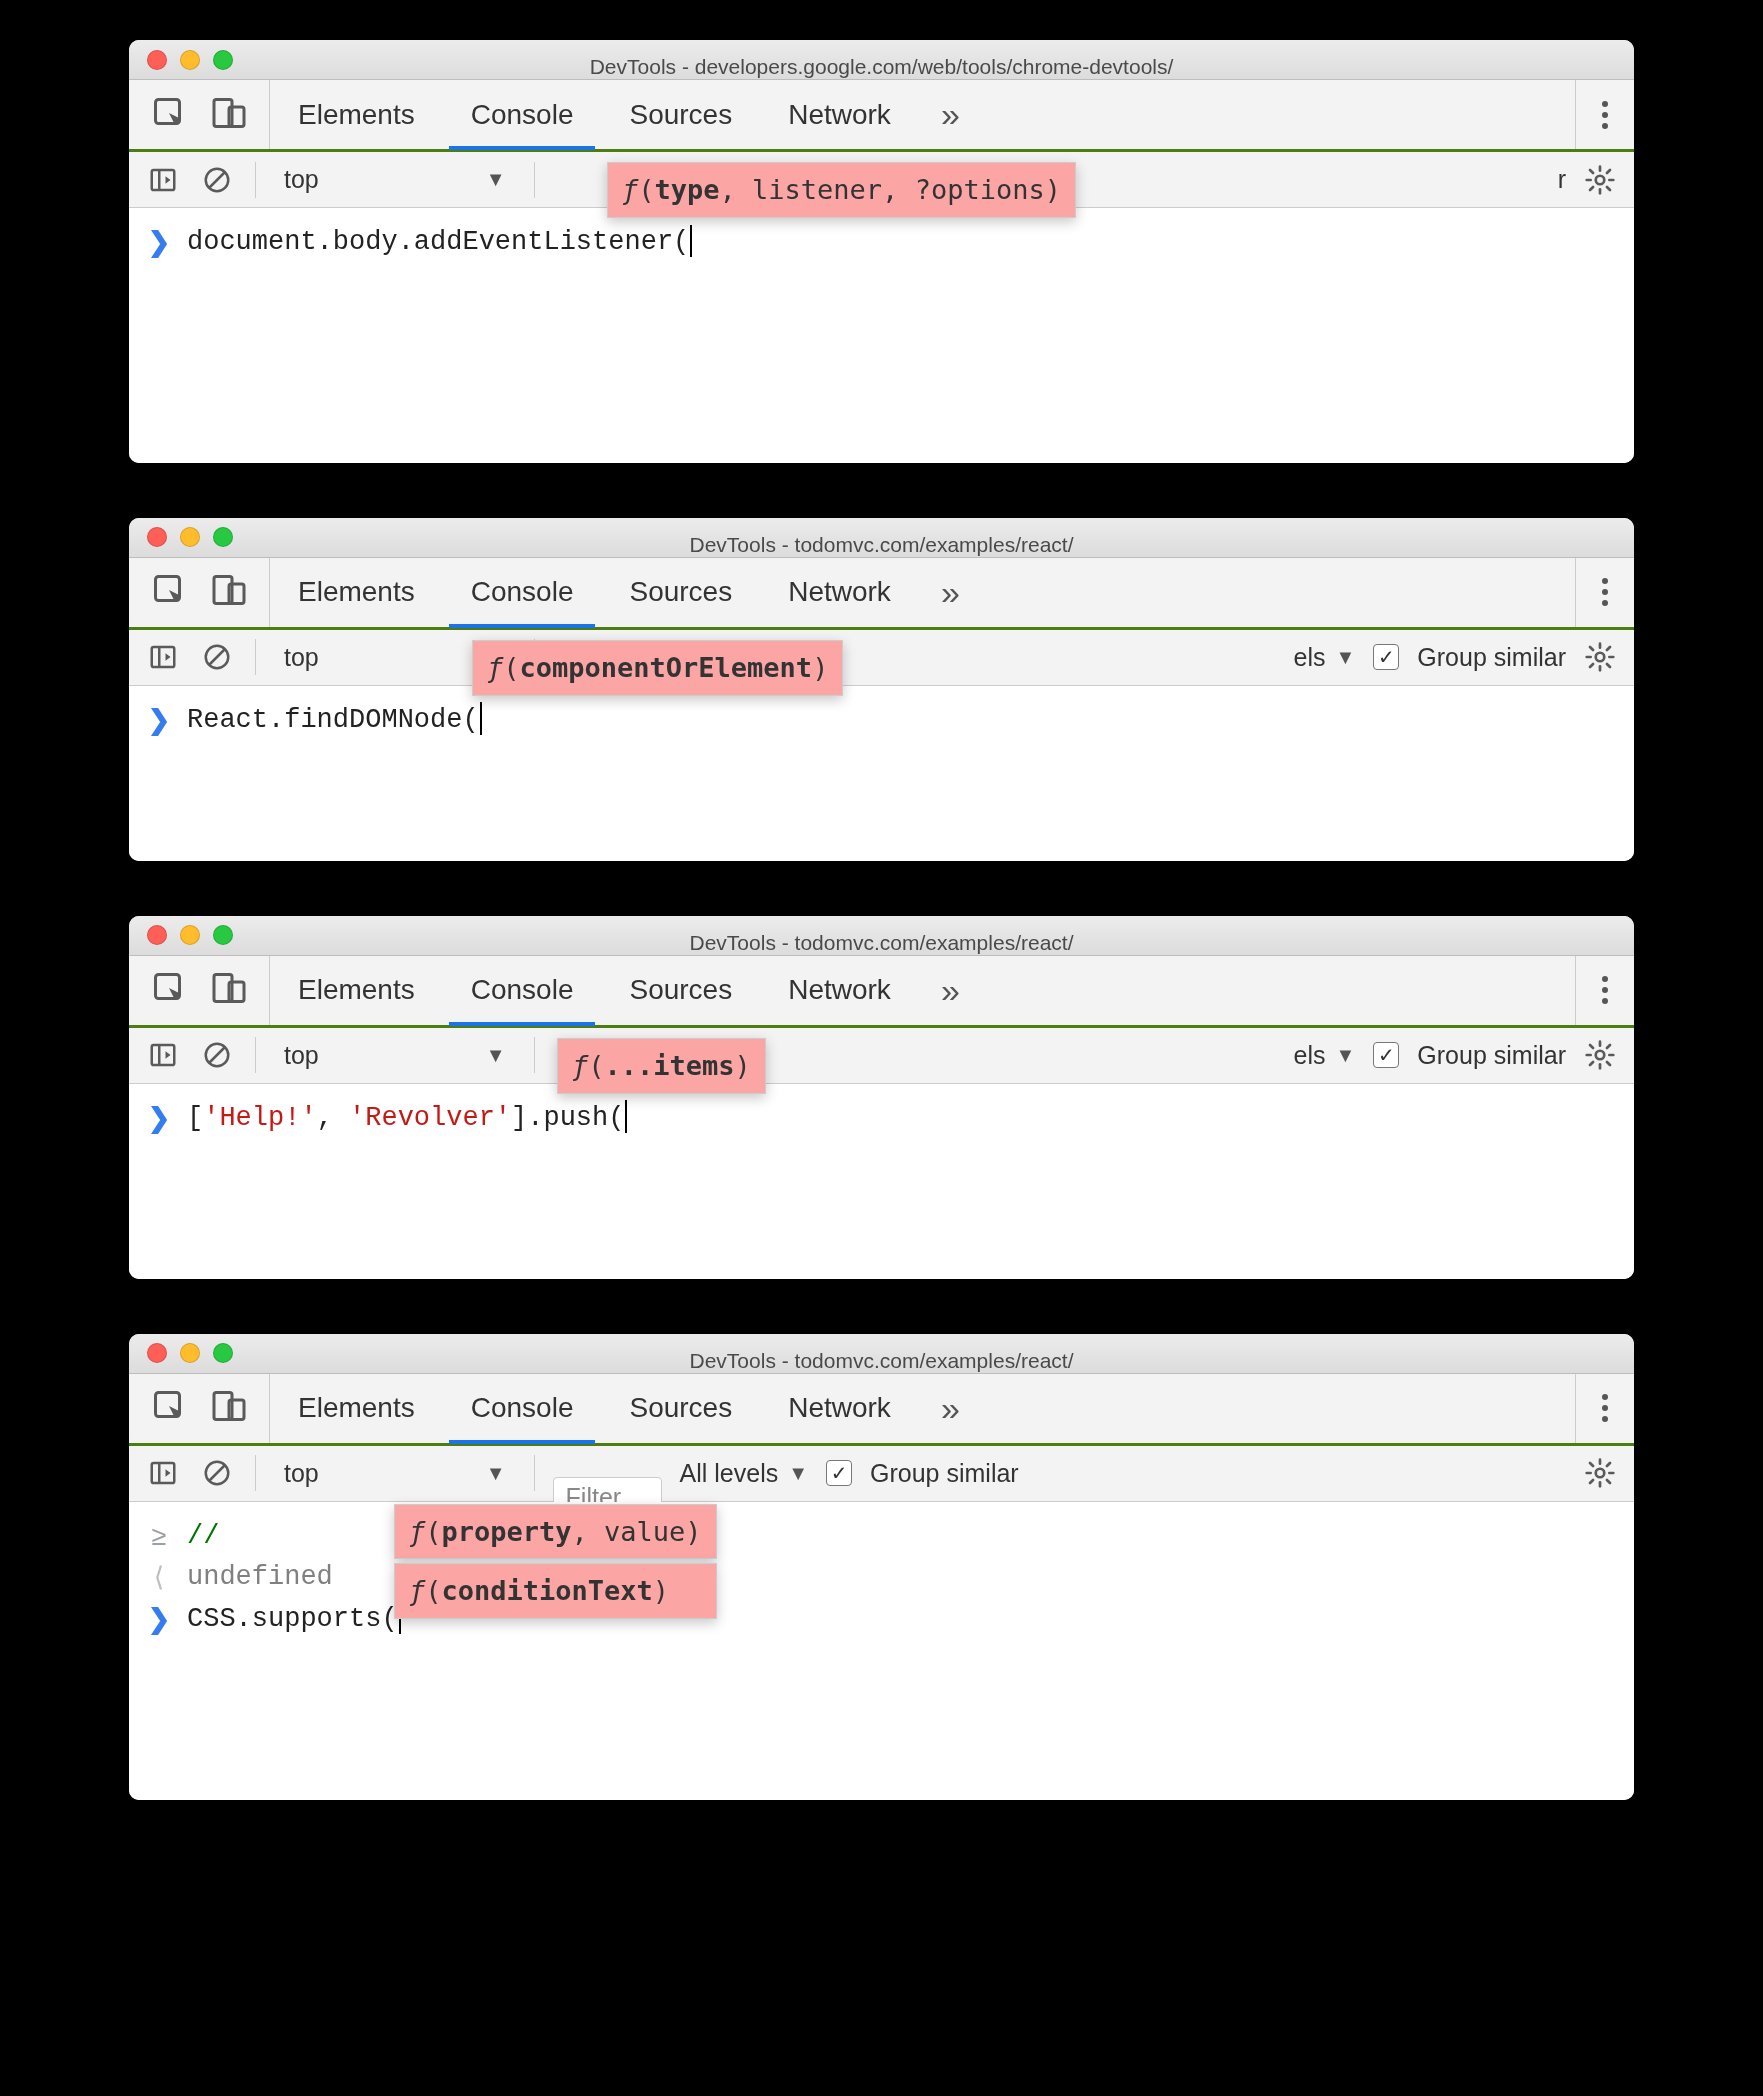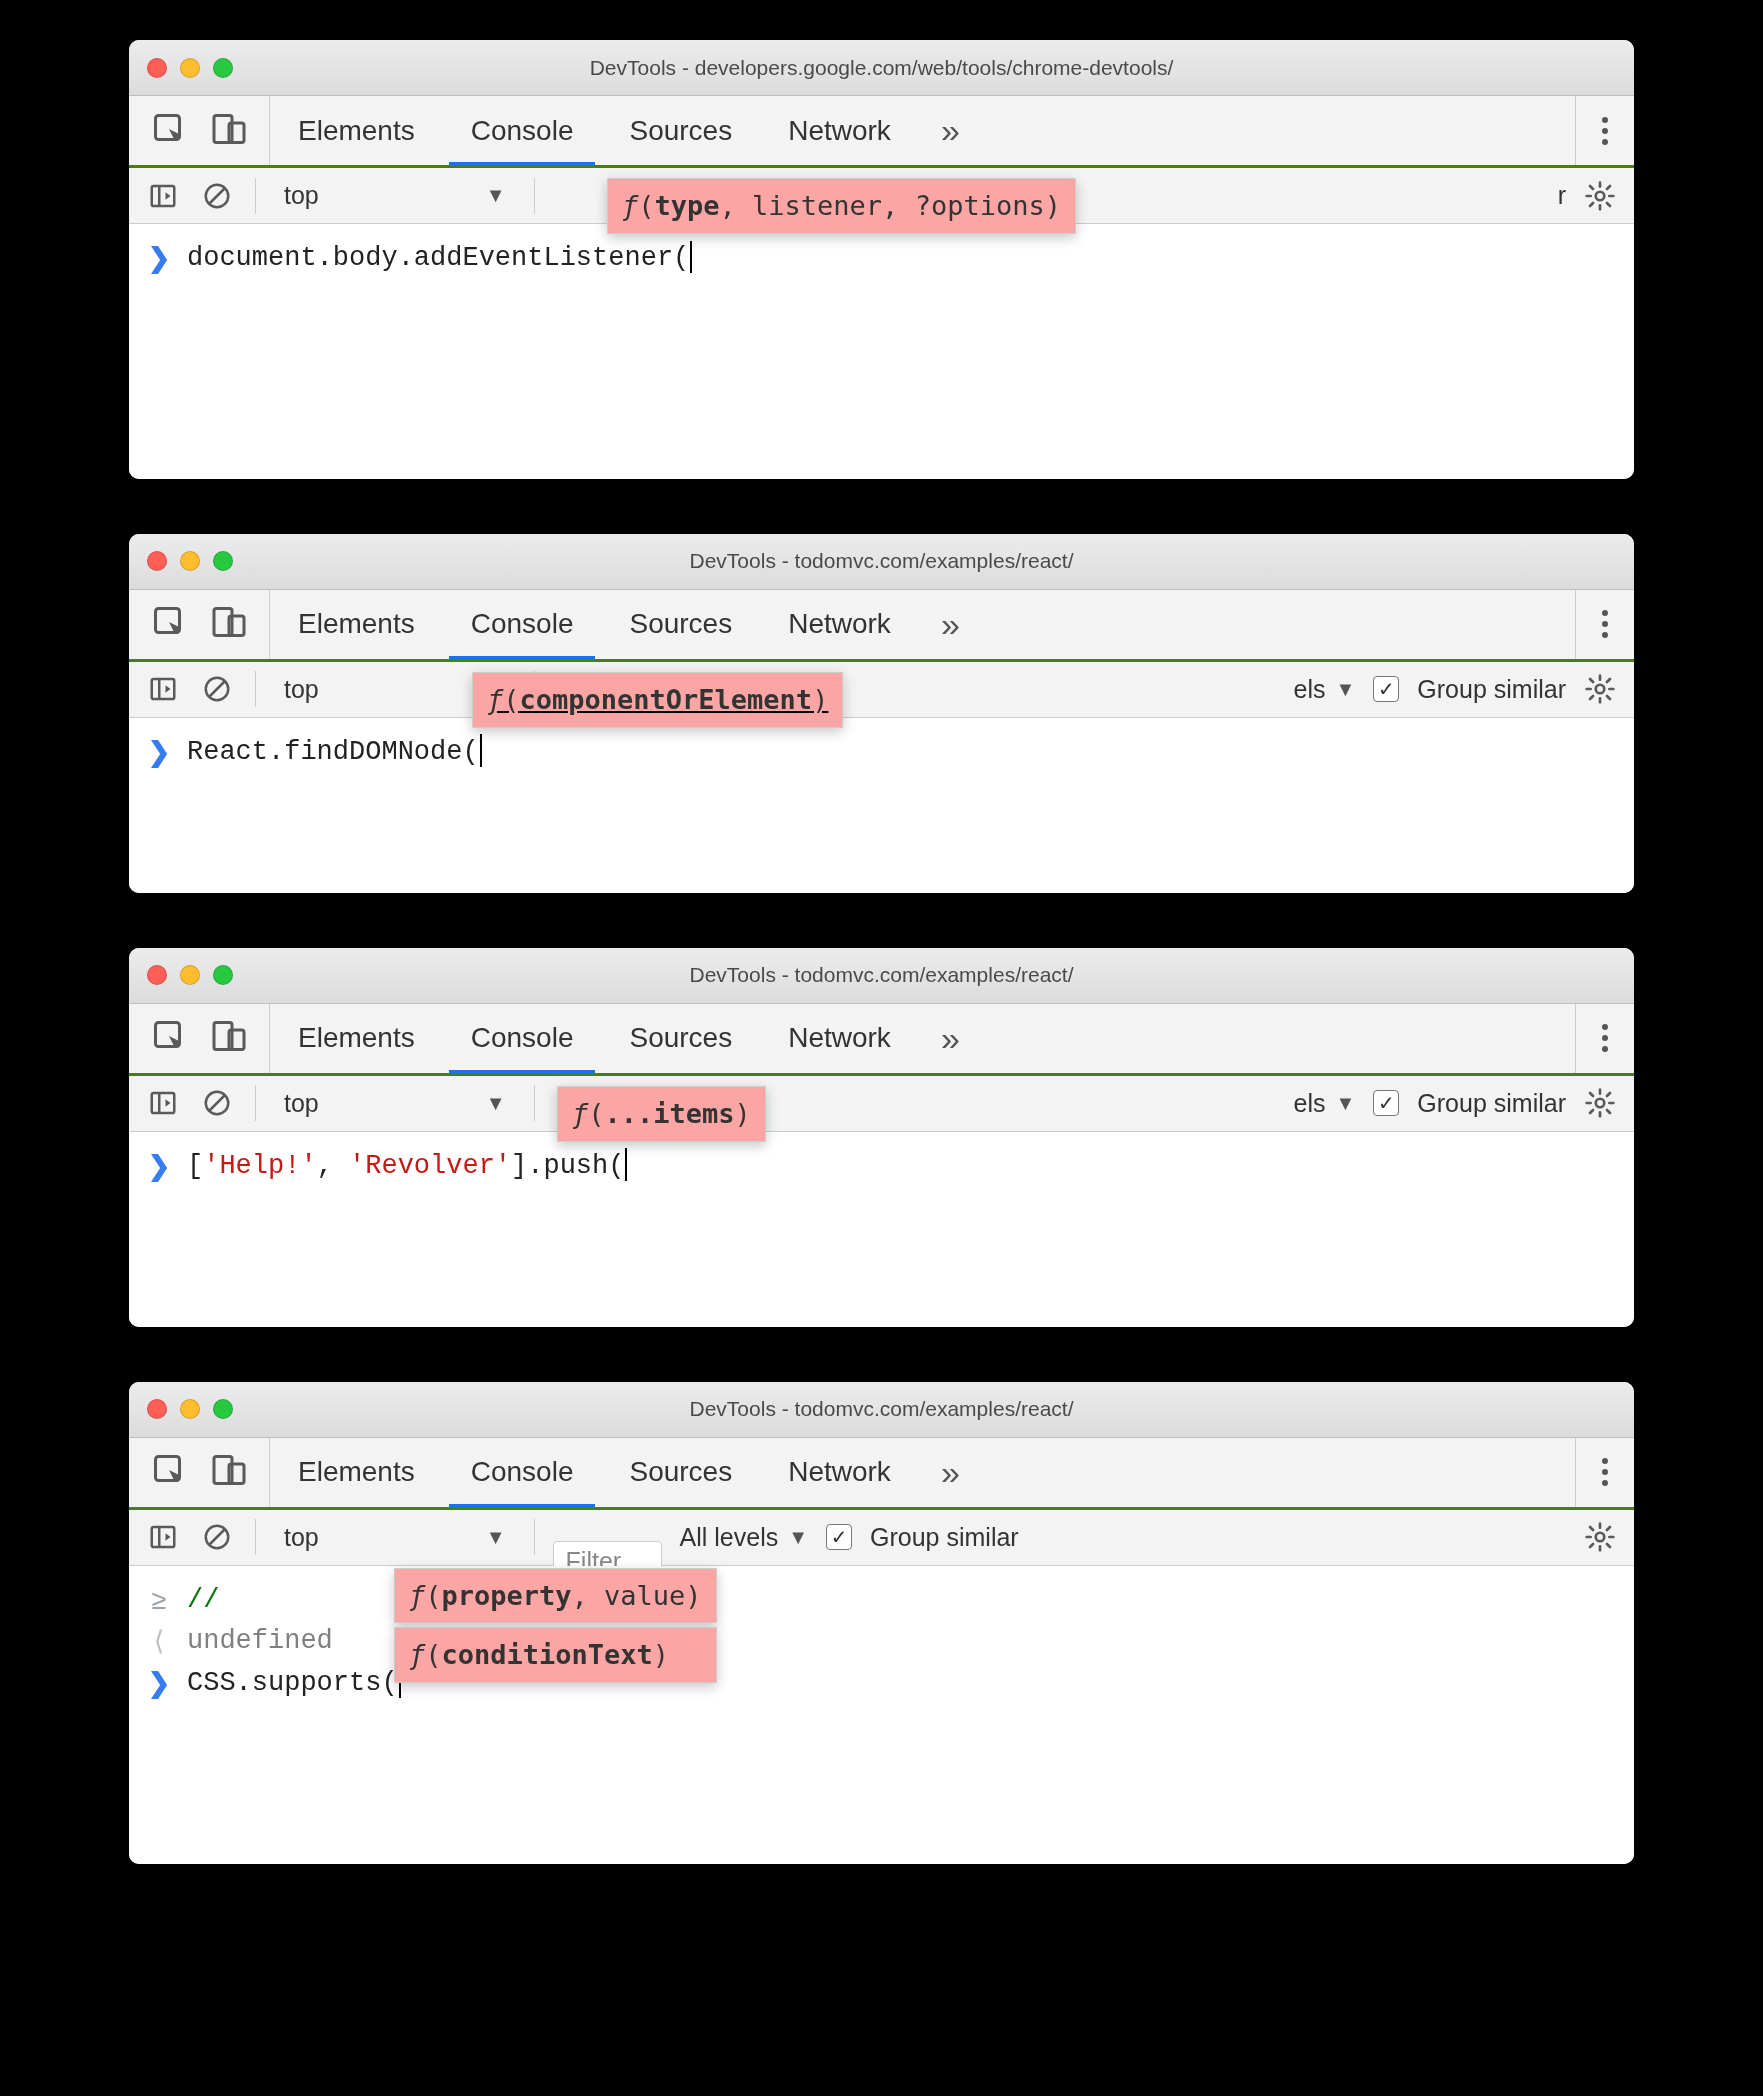--- a/index.html
+++ b/index.html
@@ -20,26 +20,26 @@
   .devtools-window {
     background: #fff;
     border-radius: 10px;
     box-shadow: 0 12px 28px rgba(0,0,0,.5);
     overflow: visible;
     position: relative;
     display: flex;
     flex-direction: column;
   }
   .titlebar {
-    height: 56px;
+    height: 40px;
     background: linear-gradient(#ececec, #dcdcdc);
     border-bottom: 1px solid #bdbdbd;
     border-radius: 10px 10px 0 0;
     display: flex;
-    align-items: center;
+    align-items: flex-end;
     position: relative;
   }
   .traffic {
     position: absolute;
     left: 18px;
     top: 50%;
     transform: translateY(-50%);
     display: flex;
     gap: 13px;
   }
@@ -349,21 +349,21 @@
               <line x1="19" y1="12" x2="22" y2="12"></line>
               <line x1="4.5" y1="4.5" x2="6.8" y2="6.8"></line>
               <line x1="17.2" y1="17.2" x2="19.5" y2="19.5"></line>
               <line x1="4.5" y1="19.5" x2="6.8" y2="17.2"></line>
               <line x1="17.2" y1="6.8" x2="19.5" y2="4.5"></line>
             </g>
           </svg>
         </span>
       </div>
       <div class="console-body" style="padding-bottom: 119px;">
-        <div class="sig-host" style="top: -46px; left: 343px; text-decoration: underline;">
+        <div class="sig-host" style="top: -46px; left: 343px;">
           <div class="sig"><span class="fn">ƒ</span>(<b>componentOrElement</b>)</div>
         </div>
         <div class="line">
           <div class="gutter"><span class="caret-in">❯</span></div>
           <div class="code">React.findDOMNode(<span class="cursor"></span></div>
         </div>
       </div>
     </div>
     <div class="devtools-window">
       <div class="titlebar">

